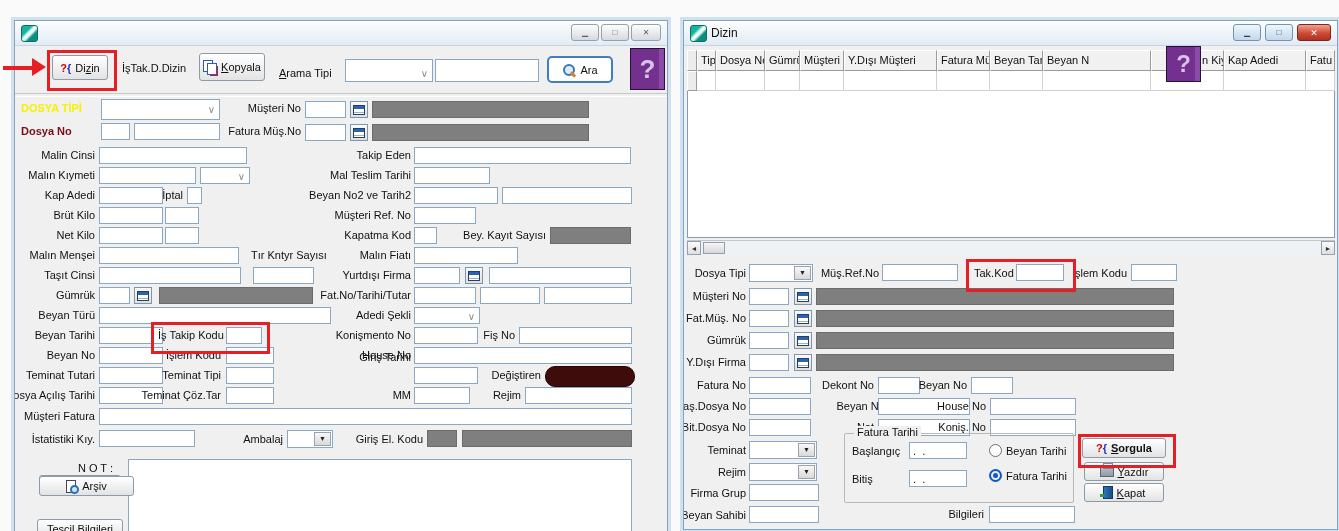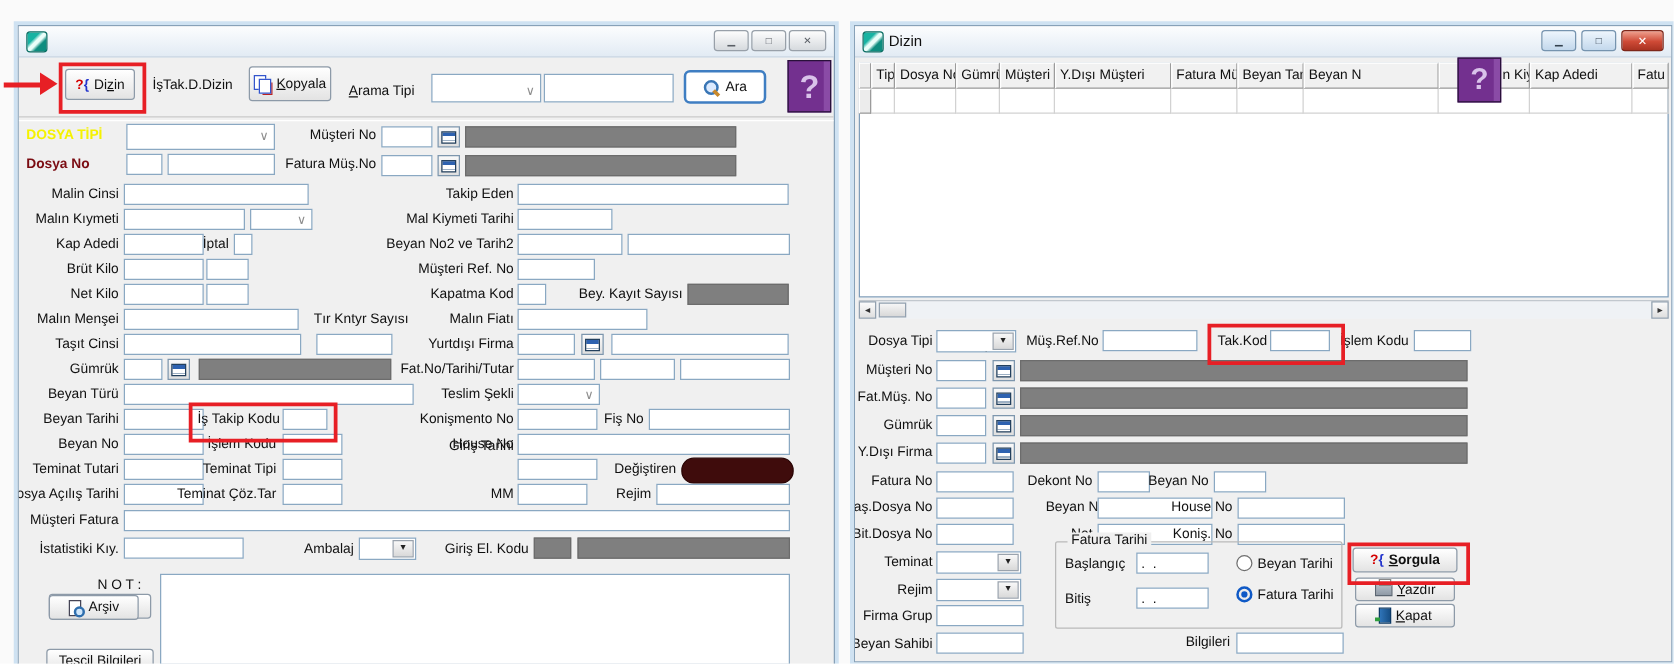--- a/index.html
+++ b/index.html
@@ -134,21 +134,21 @@
     <div class="g" style="left:357px;top:103px;width:217px"></div>
 
     <span class="l" style="right:572px;top:128px">Malin Cinsi</span>
     <div class="f" style="left:84px;top:126px;width:148px"></div>
     <span class="l" style="right:256px;top:128px">Takip Eden</span>
     <div class="f" style="left:399px;top:126px;width:217px"></div>
 
     <span class="l" style="right:572px;top:148px">Malın Kıymeti</span>
     <div class="f" style="left:84px;top:146px;width:97px"></div>
     <div class="f" style="left:185px;top:146px;width:50px"><span class="vflat">∨</span></div>
-    <span class="l" style="right:256px;top:148px">Mal Kiymeti Tarihi</span>
+    <span class="l" style="right:256px;top:148px">Mal Teslim Tarihi</span>
     <div class="f" style="left:399px;top:146px;width:76px"></div>
 
     <span class="l" style="right:572px;top:168px">Kap Adedi</span>
     <div class="f" style="left:84px;top:166px;width:64px"></div>
     <span class="l" style="right:484px;top:168px">İptal</span>
     <div class="f" style="left:172px;top:166px;width:15px"></div>
     <span class="l" style="right:256px;top:168px">Beyan  No2 ve Tarih2</span>
     <div class="f" style="left:399px;top:166px;width:84px"></div>
     <div class="f" style="left:487px;top:166px;width:130px"></div>
 
@@ -188,21 +188,21 @@
         <i></i>
       </div>
     <div class="g" style="left:144px;top:266px;width:154px"></div>
     <span class="l" style="right:256px;top:268px">Fat.No/Tarihi/Tutar</span>
     <div class="f" style="left:399px;top:266px;width:62px"></div>
     <div class="f" style="left:465px;top:266px;width:60px"></div>
     <div class="f" style="left:529px;top:266px;width:88px"></div>
 
     <span class="l" style="right:572px;top:288px">Beyan Türü</span>
     <div class="f" style="left:84px;top:286px;width:232px"></div>
-    <span class="l" style="right:256px;top:288px">Teslim Şekli</span>
+    <span class="l" style="right:256px;top:288px">Adedi Şekli</span>
     <div class="f" style="left:399px;top:286px;width:66px"><span class="vflat">∨</span></div>
 
     <span class="l" style="right:572px;top:308px">Beyan Tarihi</span>
     <div class="f" style="left:84px;top:306px;width:64px"></div>
     <div class="ann" style="left:136px;top:301px;width:113px;height:26px"></div>
     <span class="l" style="left:143px;top:308px">İş Takip Kodu</span>
     <div class="f" style="left:211px;top:306px;width:36px"></div>
     <span class="l" style="right:256px;top:308px">Konişmento No</span>
     <div class="f" style="left:399px;top:306px;width:64px"></div>
     <span class="l" style="right:152px;top:308px">Fiş No</span>
@@ -244,21 +244,21 @@
     <div class="g" style="left:412px;top:409px;width:30px"></div>
     <div class="g" style="left:447px;top:409px;width:170px"></div>
 
     <span class="l" style="right:554px;top:441px">N O T :</span>
     <div class="notes" style="left:113px;top:438px;width:504px;height:73px"></div>
 
     <div class="btn" style="left:24px;top:454px;width:82px;height:20px">
       <span class="icFat"></span>
       <span class="maroon">Fatura</span>
     </div>
-    <div class="btn" style="left:24px;top:455px;width:72px;height:20px">
+    <div class="btn" style="left:24px;top:455px;width:95px;height:20px">
       <span class="icArs"></span>
       <span>Arşiv</span>
     </div>
     <div class="btn" style="left:22px;top:498px;width:86px;height:20px">
       <span>Tescil Bilgileri</span>
     </div>
   </div>
 
   <div class="win" style="left:683px;top:20px;width:653px;height:508px">
     <div class="tb">

